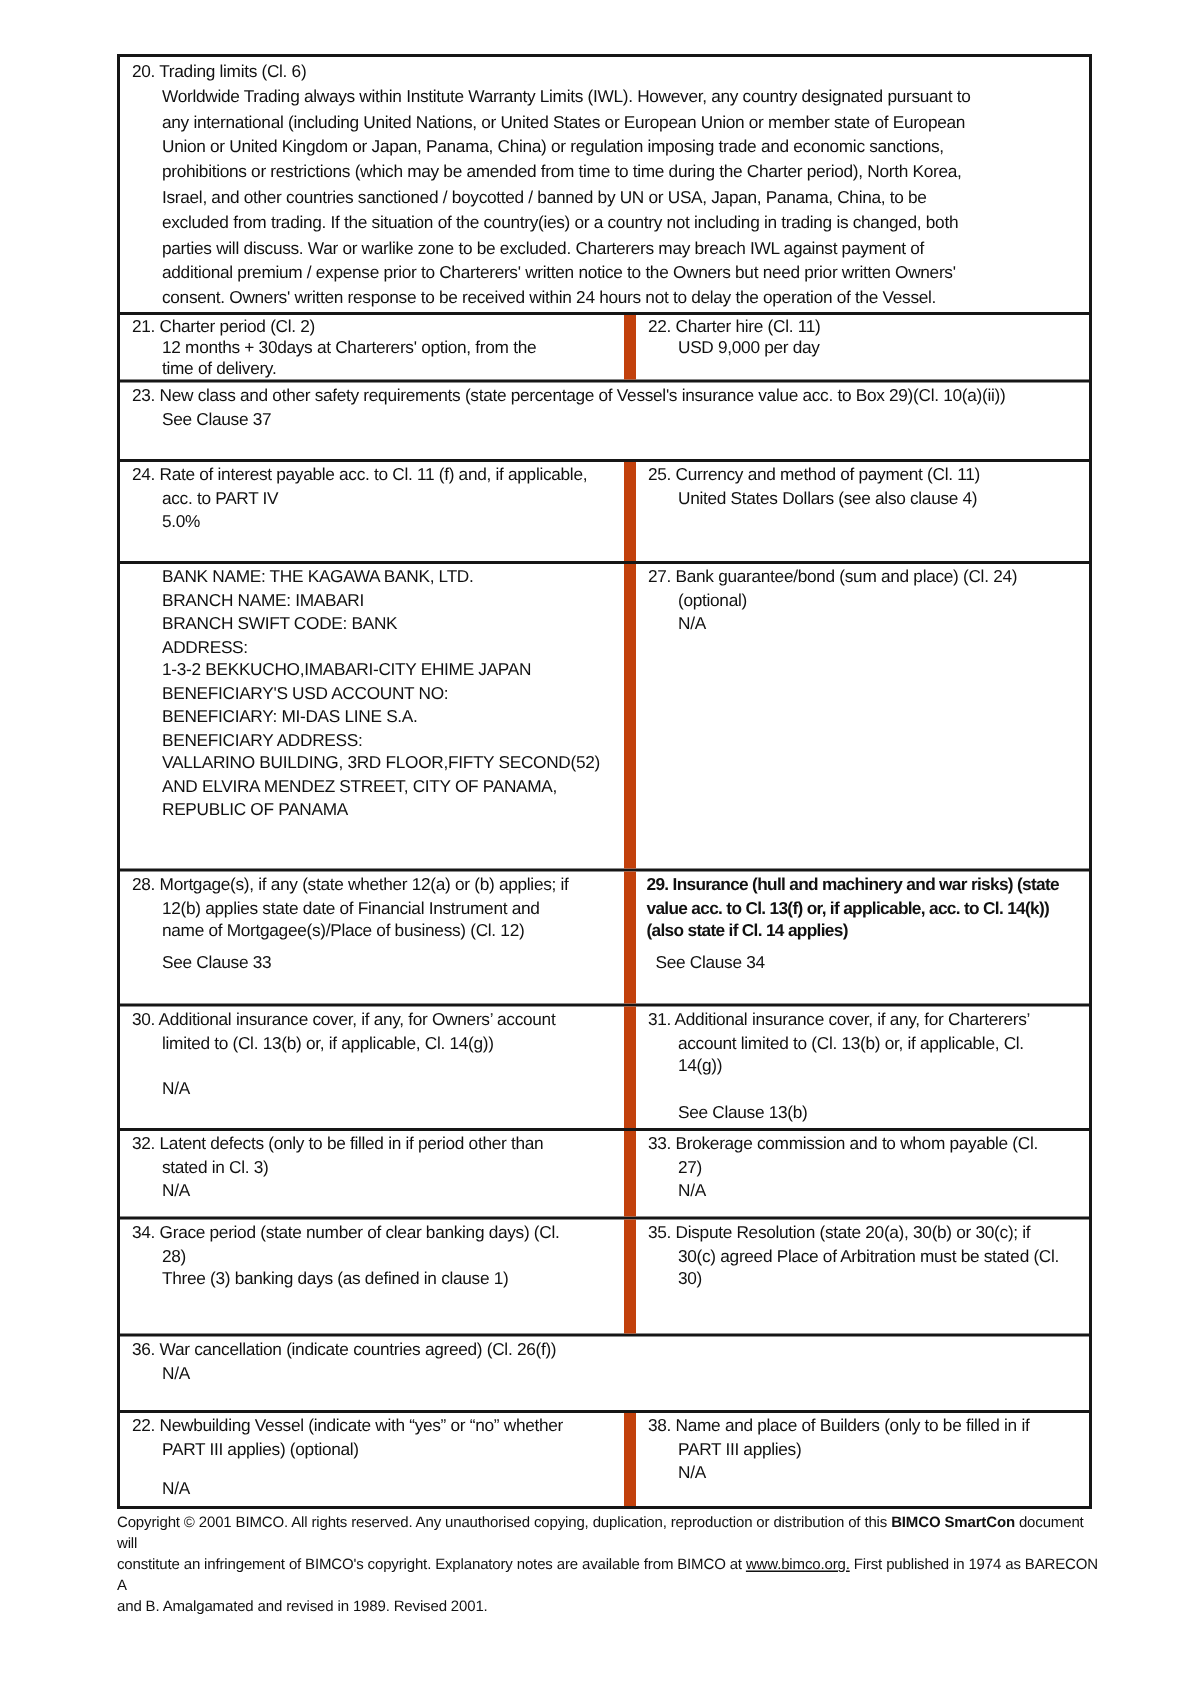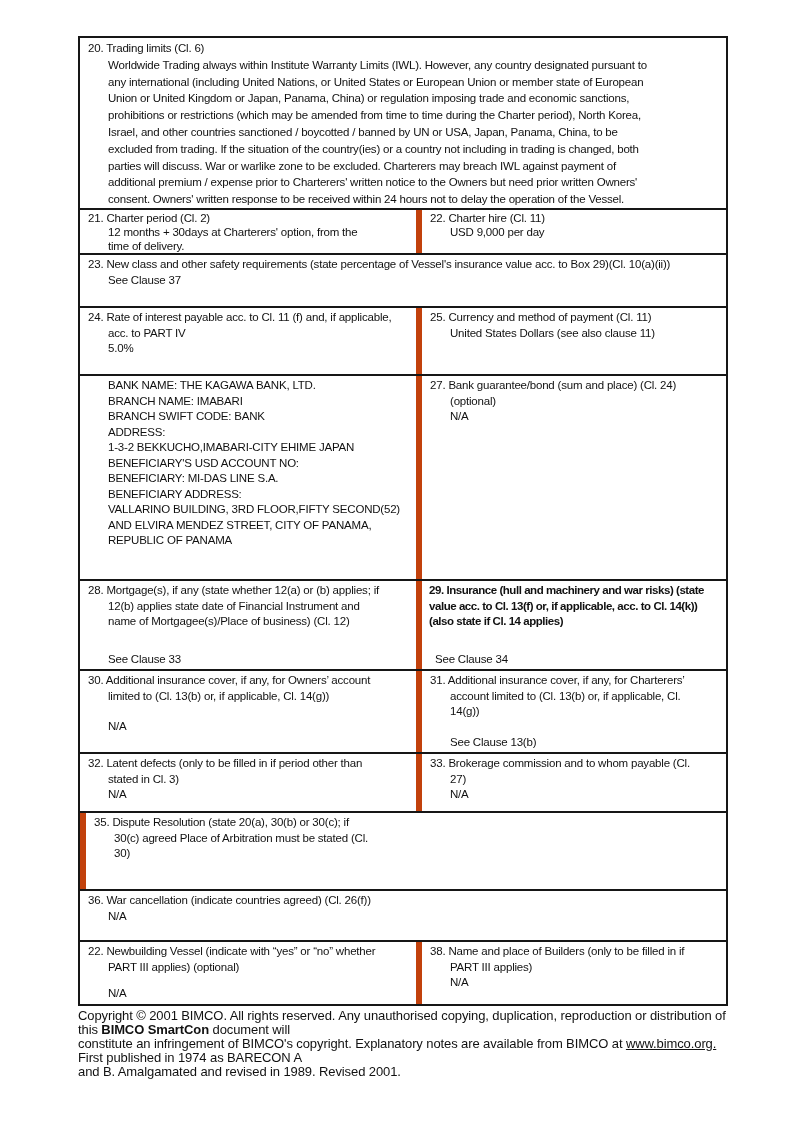--- a/index.html
+++ b/index.html
@@ -11,34 +11,34 @@
     position:absolute; left:78px; top:36px; width:650px;
     border:2px solid #161616; box-sizing:border-box; background:#fff;
   }
   .row { display:flex; border-bottom:2px solid #161616; box-sizing:border-box; }
   .row:last-child { border-bottom:none; }
   .cell {
     box-sizing:border-box; padding:2px 4px 0 4px;
     font-size:11.5px; line-height:15.5px; letter-spacing:-0.2px;
   }
   .cell.left  { flex:0 0 336px; width:336px; }
-  .cell.right { flex:1 1 auto; border-left:6px solid #c2410c; }
+  .cell.right { flex:1 1 auto; border-left:8px solid #c2410c; }
   .cell.full  { flex:1 1 auto; }
   .label { margin:0; padding-left:24px; text-indent:-20px; white-space:pre-line; }
   .value { margin:0; padding-left:24px; font-weight:normal; white-space:pre-line; }
   .b20 .label, .b20 .value { line-height:16.8px; }
   .r2122 .label, .r2122 .value { line-height:13.8px; }
   .noindent .label { padding-left:3px; text-indent:0; letter-spacing:-0.45px;font-weight:bold; }
   .noindent .value { padding-left:9px; }
-  .gap5  { margin-top:22px; }
+  .gap5  { margin-top:5px; }
   .gap15 { margin-top:15px; }
   .gap11 { margin-top:11px; }
   .footer {
     position:absolute; left:78px; top:1009px; width:660px;
-    font-size:13px; line-height:14px; letter-spacing:-0.1px; color:#111;
+    font-size:10px; line-height:14px; letter-spacing:-0.1px; color:#111;
   }
   .footer .bold { font-weight:bold; }
   .footer .link { text-decoration:underline; }
 </style>
 </head>
 <body>
 
 <div class="sheet">
 
   <div class="form-table">
@@ -78,21 +78,21 @@
     </div>
 
     <div class="row" style="min-height:68px">
       <div class="cell left">
         <p class="label">24. Rate of interest payable acc. to Cl. 11 (f) and, if applicable,
 acc. to PART IV</p>
         <p class="value">5.0%</p>
       </div>
       <div class="cell right">
         <p class="label">25. Currency and method of payment (Cl. 11)</p>
-        <p class="value">United States Dollars (see also clause 11)</p>
+        <p class="value">United States Dollars (see also clause 4)</p>
       </div>
     </div>
 
     <div class="row" style="min-height:205px">
       <div class="cell left">
         <p class="value">BANK NAME: THE KAGAWA BANK, LTD.
 BRANCH NAME: IMABARI
 BRANCH SWIFT CODE: BANK
 ADDRESS:
 1-3-2 BEKKUCHO,IMABARI-CITY EHIME JAPAN
@@ -146,20 +146,25 @@
         <p class="value">N/A</p>
       </div>
       <div class="cell right">
         <p class="label">33. Brokerage commission and to whom payable (Cl.
 27)</p>
         <p class="value">N/A</p>
       </div>
     </div>
 
     <div class="row" style="min-height:78px">
+      <div class="cell left">
+        <p class="label">34. Grace period (state number of clear banking days) (Cl.
+28)</p>
+        <p class="value">Three (3) banking days (as defined in clause 1)</p>
+      </div>
       <div class="cell right">
         <p class="label">35. Dispute Resolution (state 20(a), 30(b) or 30(c); if
 30(c) agreed Place of Arbitration must be stated (Cl.
 30)</p>
         <p class="value"></p>
       </div>
     </div>
 
     <div class="row" style="min-height:51px">
       <div class="cell full">

